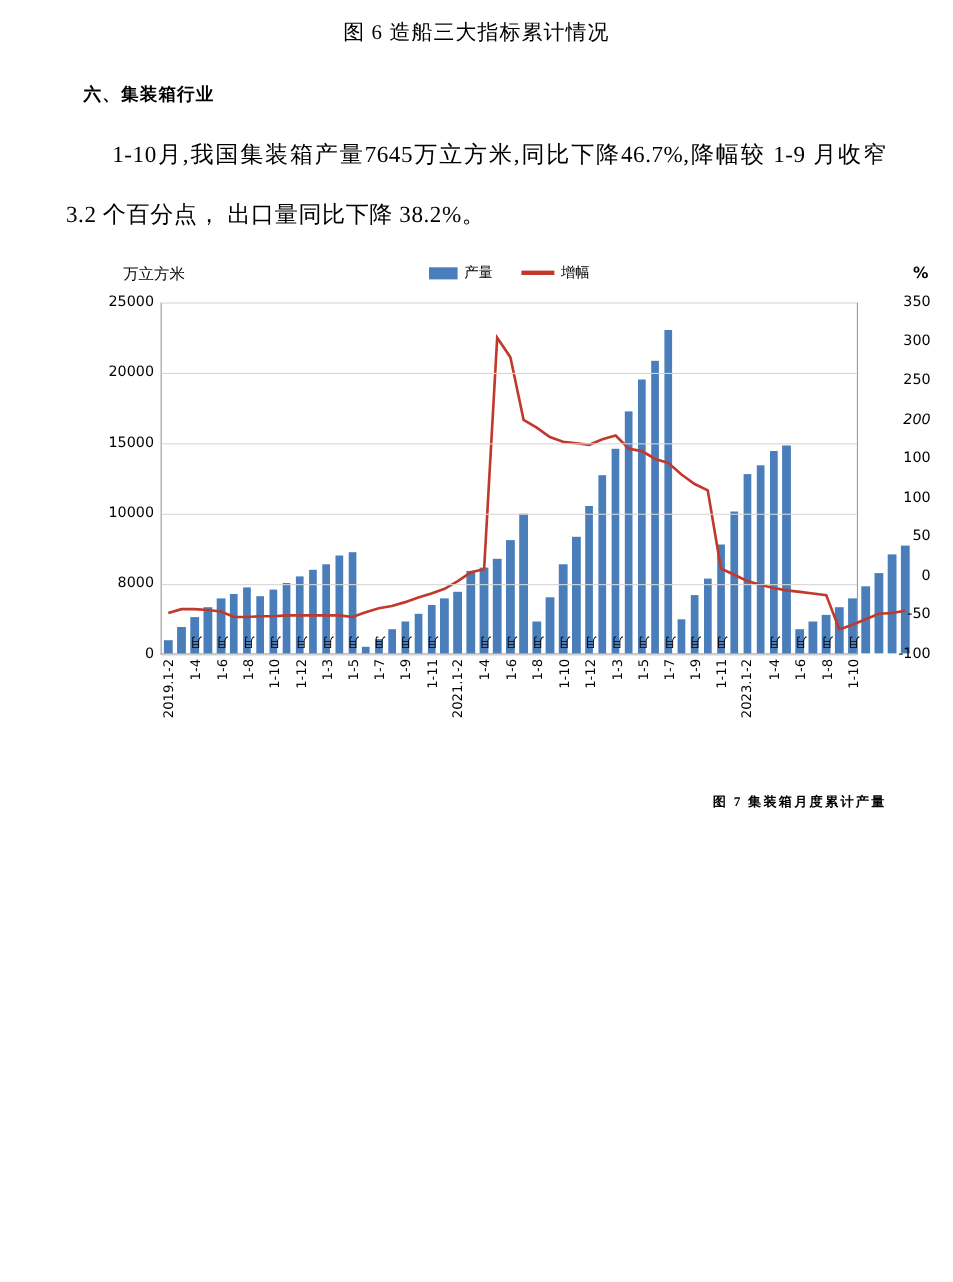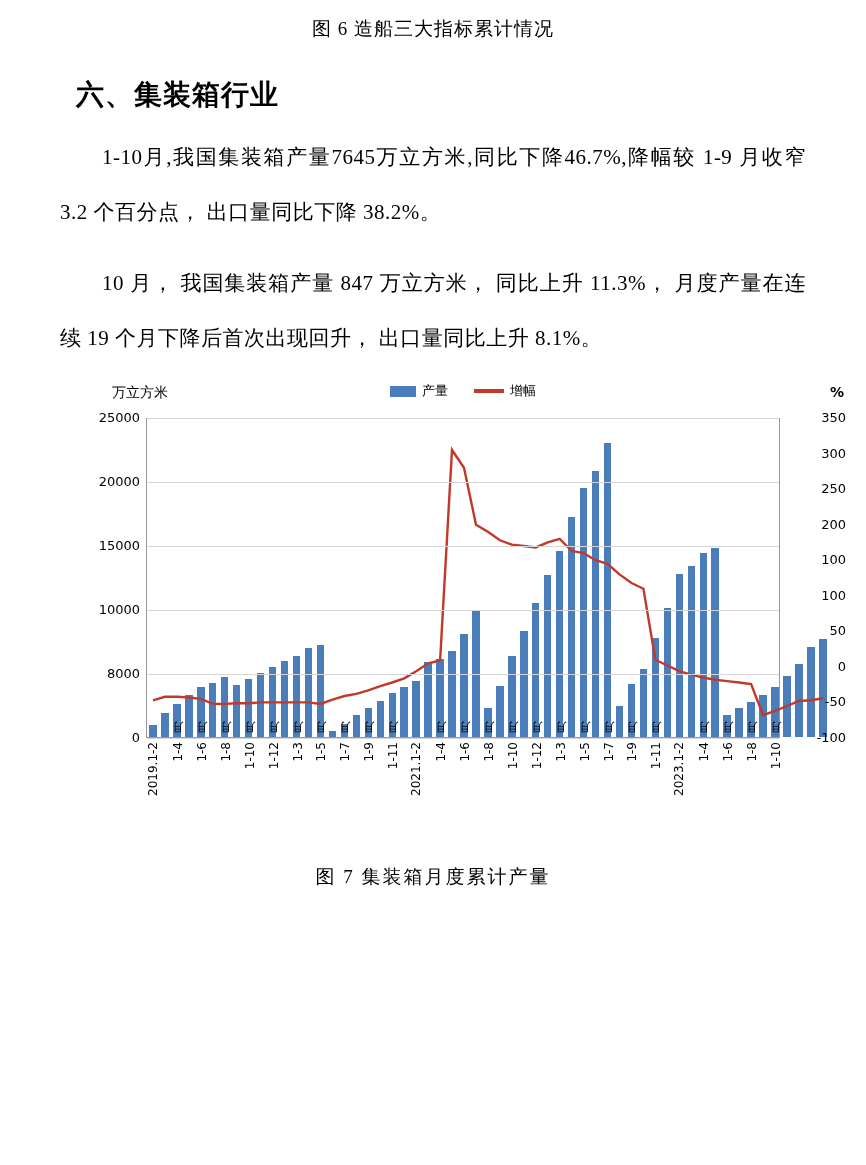--- a/index.html
+++ b/index.html
@@ -24,45 +24,46 @@
   }
   .fig-caption-top {
     text-align: center;
     font-size: 19px;
     letter-spacing: 1px;
     padding-top: 16px;
   }
   .section-heading {
     font-family: "DejaVu Sans", sans-serif;
     font-weight: bold;
-    font-size: 28px;
+    font-size: 16px;
     margin-top: 34px;
     margin-left: 16px;
     letter-spacing: 1px;
   }
   .para {
     font-size: 21px;
     line-height: 55px;
     text-align: justify;
     margin-top: 16px;
     text-indent: 2em;
     letter-spacing: 0.5px;
   }
   .note {
     position: absolute;
     left: 16px;
     bottom: 28px;
     font-size: 19px;
     letter-spacing: 1px;
   }
   .fig-caption-bottom {
-    text-align: center;
-    font-size: 19px;
+    text-align: right;
+    font-size: 12px;
     letter-spacing: 2px;
     margin-top: 8px;
+    font-weight: bold;
   }
 
   
   .chart-wrap {
     position: relative;
     width: 806px;
     height: 480px;
     margin-top: 10px;
     font-family: "Liberation Sans", sans-serif;
   }
@@ -153,21 +154,20 @@
 </head>
 <body>
 
 <div class="page">
 
   <div class="fig-caption-top">图 6 造船三大指标累计情况</div>
 
   <div class="section-heading">六、集装箱行业</div>
 
   <div class="para">1-10月,我国集装箱产量7645万立方米,同比下降46.7%,降幅较 1-9 月收窄 3.2 个百分点， 出口量同比下降 38.2%。</div>
-  <div class="para">10 月， 我国集装箱产量 847 万立方米， 同比上升 11.3%， 月度产量在连续 19 个月下降后首次出现回升， 出口量同比上升 8.1%。</div>
 
   <div class="chart-wrap">
     <div class="axis-title-left">万立方米</div>
     <div class="axis-title-right">%</div>
 
     <div class="legend">
       <div class="legend-item">
         <span class="legend-swatch-bar"></span>
         <span>产量</span>
       </div>
@@ -255,21 +255,21 @@
         <div class="ytick-left" style="top: 98px;">20000</div>
         <div class="ytick-left" style="top: 34px;">25000</div>
       </div>
     <div id="yticks-right">
         <div class="ytick-right" style="top: 354px;">-100</div>
         <div class="ytick-right" style="top: 318.444px;">-50</div>
         <div class="ytick-right" style="top: 282.889px;">0</div>
         <div class="ytick-right" style="top: 247.333px;">50</div>
         <div class="ytick-right" style="top: 211.778px;">100</div>
         <div class="ytick-right" style="top: 176.222px;">100</div>
-        <div class="ytick-right" style="top: 140.667px;">200</div>
+        <div class="ytick-right" style="top: 140.667px; font-style: italic;">200</div>
         <div class="ytick-right" style="top: 105.111px;">250</div>
         <div class="ytick-right" style="top: 69.5556px;">300</div>
         <div class="ytick-right" style="top: 34px;">350</div>
       </div>
     <div class="xlabels" id="xlabels">
         <div class="xlabel" style="left: -0.0188679px;">2019.1-2</div>
         <div class="xlabel" style="left: 23.9057px;">1-4月</div>
         <div class="xlabel" style="left: 47.8302px;">1-6月</div>
         <div class="xlabel" style="left: 71.7547px;">1-8月</div>
         <div class="xlabel" style="left: 95.6792px;">1-10月</div>

